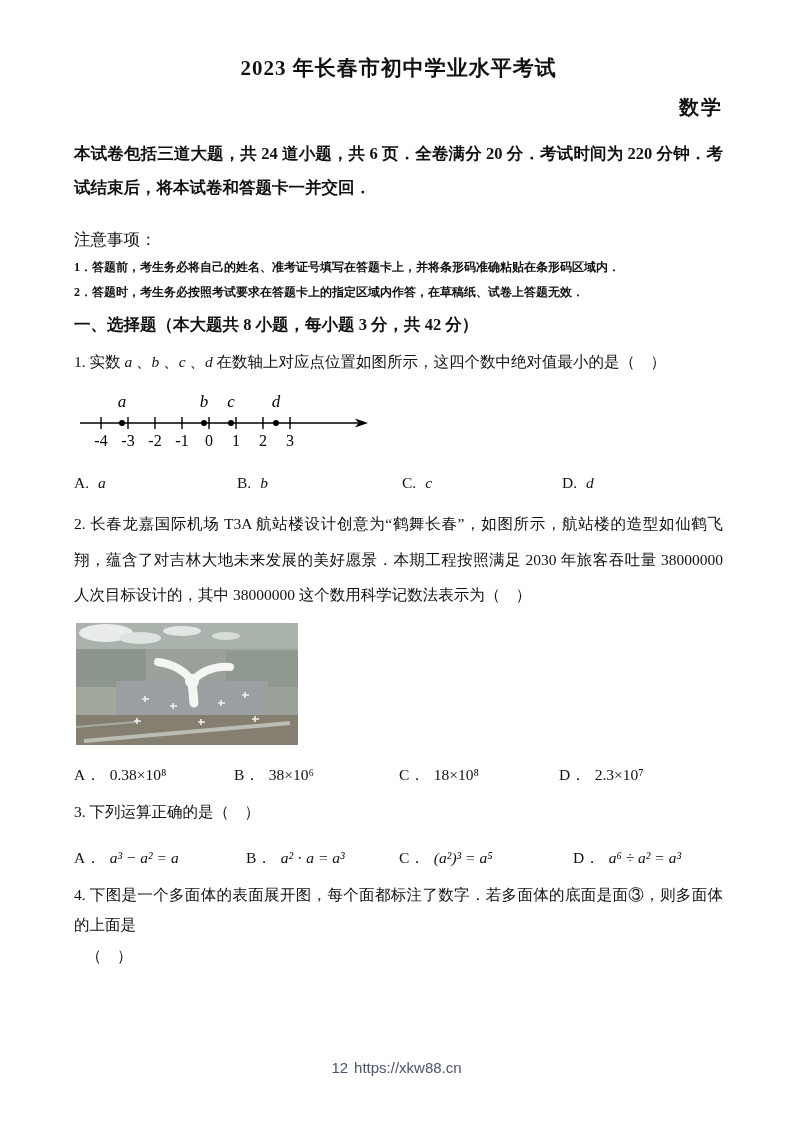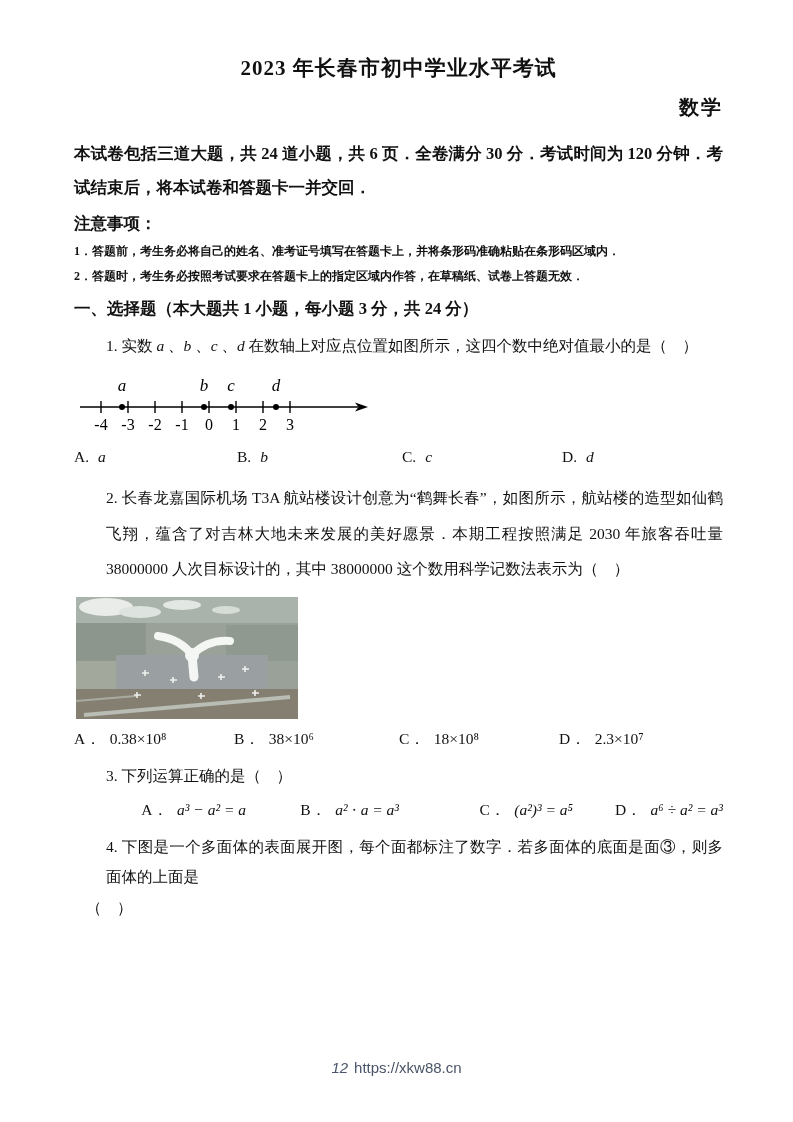--- a/index.html
+++ b/index.html
@@ -29,93 +29,92 @@
     letter-spacing: 2px;
   }
   .intro {
     margin-top: 16px;
     font-weight: 700;
     font-size: 16.5px;
     line-height: 2.08;
     text-align: justify;
   }
   .notice-title {
-    font-weight: 700;
+    font-weight: 400;
     font-size: 16.5px;
     line-height: 1.9;
-    margin-top: 2px;
+    margin-top: 18px;
   }
   .notice {
     font-weight: 700;
     font-size: 12px;
     line-height: 2.05;
     text-align: justify;
   }
   .section-heading {
     font-weight: 700;
     font-size: 16.5px;
     line-height: 2.0;
     margin-top: 4px;
   }
   .qstem {
     font-size: 15.5px;
     line-height: 1.95;
     margin-top: 6px;
     text-align: justify;
-    margin-left: 32px;
   }
   .q2stem {
     line-height: 2.3;
     margin-top: 6px;
   }
   .m { font-style: italic; font-family: "Liberation Serif", "DejaVu Serif", serif; }
   .numberline-wrap { margin: 6px 0 0 2px; }
   .options {
     display: grid;
     font-size: 15.5px;
     line-height: 2.1;
-    margin-top: 4px;
+    margin-top: 14px;
   }
   .options .label { margin-right: 9px; }
   .options-q1 { grid-template-columns: 163px 165px 160px auto; }
   .options-q2 { grid-template-columns: 160px 165px 160px auto; }
-  .options-q3 { grid-template-columns: 172px 153px 174px auto; margin-top: 2px; text-align: right; }
+  .options-q3 { grid-template-columns: 172px 153px 174px auto; margin-top: 14px; }
   .opts-italic .val { font-style: italic; }
   .photo-wrap { margin: 10px 0 4px 2px; line-height: 0; }
   .bracket-line { font-size: 15.5px; line-height: 1.9; margin-left: 12px; }
   .footer {
     position: absolute;
     left: 0;
     right: 0;
     bottom: 46px;
     text-align: center;
     font-size: 15px;
     color: #4a5568;
     font-family: "Liberation Sans", "DejaVu Sans", sans-serif;
   }
-  .footer .page-num { margin-right: 6px; font-style: italic; }
+  .footer .page-num { margin-right: 6px; }
   svg text {
     font-family: "Liberation Serif", "DejaVu Serif", serif;
   }
 </style>
 </head>
 <body>
 
 <div class="page">
 
   <div class="title">2023 年长春市初中学业水平考试</div>
   <div class="subtitle">数学</div>
 
-  <div class="intro">本试卷包括三道大题，共 24 道小题，共 6 页．全卷满分 30 分．考试时间为 120 分钟．考试结束后，将本试卷和答题卡一并交回．</div>
+  <div class="intro">本试卷包括三道大题，共 24 道小题，共 6 页．全卷满分 20 分．考试时间为 220 分钟．考试结束后，将本试卷和答题卡一并交回．</div>
 
   <div class="notice-title">注意事项：</div>
   <div class="notice">1．答题前，考生务必将自己的姓名、准考证号填写在答题卡上，并将条形码准确粘贴在条形码区域内．</div>
   <div class="notice">2．答题时，考生务必按照考试要求在答题卡上的指定区域内作答，在草稿纸、试卷上答题无效．</div>
 
-  <div class="section-heading">一、选择题（本大题共 1 小题，每小题 3 分，共 24 分）</div>
+  <div class="section-heading">一、选择题（本大题共 8 小题，每小题 3 分，共 42 分）</div>
 
   <div class="qstem"><span>1. 实数 </span><span class="m">a</span><span> 、</span><span class="m">b</span><span> 、</span><span class="m">c</span><span> 、</span><span class="m">d</span><span> 在数轴上对应点位置如图所示，这四个数中绝对值最小的是（　）</span></div>
 
   <div class="numberline-wrap">
     <svg width="300" height="66" viewBox="0 0 300 66">
 
       <line x1="4" y1="40" x2="282" y2="40" stroke="#000" stroke-width="1.6"></line>
       <path d="M292 40 l-13 -4.5 l3.5 4.5 l-3.5 4.5 z" fill="#000"></path>
 
       <line x1="25" y1="34" x2="25" y2="46" stroke="#000" stroke-width="1.4"></line>

